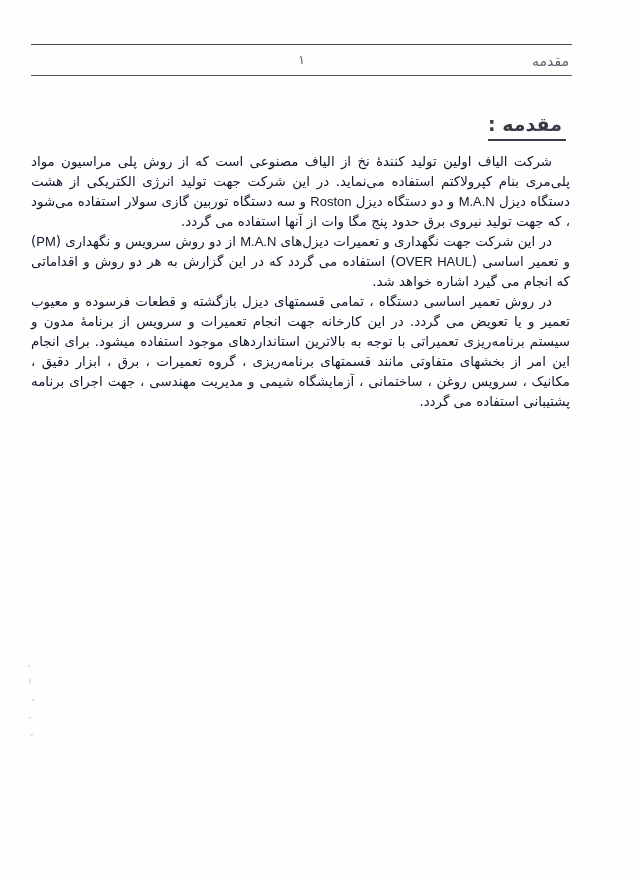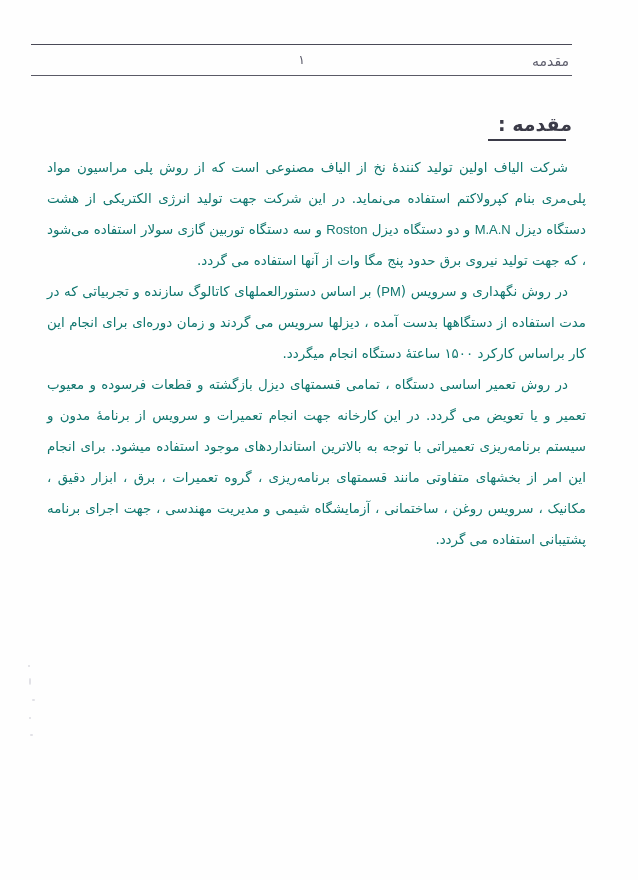--- a/index.html
+++ b/index.html
@@ -58,21 +58,21 @@
     font-size: 14px;
     color: #5c5c6b;
     letter-spacing: 1px;
   }
 
   
   .title-wrap {
     position: absolute;
     top: 113px;
     right: 66px;
-    text-align: right;
+    text-align: left;
   }
   .doc-title {
     font-size: 19px;
     font-weight: bold;
     color: #3b3b48;
     letter-spacing: 1px;
     line-height: 1.2;
     white-space: nowrap;
   }
   .title-underline {
@@ -81,28 +81,28 @@
     height: 2px;
     background: #3b3b48;
     width: 78px;
     margin-left: auto;
   }
 
   
   .body-text {
     position: absolute;
     top: 152px;
-    left: 47px;
+    left: 31px;
     width: 539px;
     direction: rtl;
     text-align: justify;
     text-align-last: right;
-    color: #0f766e;
+    color: #0f172a;
     font-size: 13.4px;
-    line-height: 31px;
+    line-height: 20px;
   }
   .para {
     margin: 0 0 0 0;
     text-indent: 18px;
     text-align: justify;
     text-align-last: right;
   }
   .latin {
     direction: ltr;
     unicode-bidi: isolate;
@@ -132,21 +132,21 @@
     <div class="rule bottom"></div>
   </div>
 
   <div class="title-wrap">
     <div class="doc-title">مقدمه :</div>
     <div class="title-underline"></div>
   </div>
 
   <div class="body-text">
     <p class="para">شرکت الیاف اولین تولید کنندۀ نخ از الیاف مصنوعی است که از روش پلی مراسیون مواد پلی‌مری بنام کپرولاکتم استفاده می‌نماید. در این شرکت جهت تولید انرژی الکتریکی از هشت دستگاه دیزل <span class="latin">M.A.N</span> و دو دستگاه دیزل <span class="latin">Roston</span> و سه دستگاه توربین گازی سولار استفاده می‌شود ، که جهت تولید نیروی برق حدود پنج مگا وات از آنها استفاده می گردد.</p>
-    <p class="para">در روش نگهداری و سرویس (<span class="latin">PM</span>) بر اساس دستورالعملهای کاتالوگ سازنده و تجربیاتی که در مدت استفاده از دستگاهها بدست آمده ، دیزلها سرویس می گردند و زمان دوره‌ای برای انجام این کار براساس کارکرد ۱۵۰۰ ساعتۀ دستگاه انجام میگردد.</p>
+    <p class="para">در این شرکت جهت نگهداری و تعمیرات دیزل‌های <span class="latin">M.A.N</span> از دو روش سرویس و نگهداری (<span class="latin">PM</span>) و تعمیر اساسی (<span class="latin">OVER   HAUL</span>) استفاده می گردد که در این گزارش به هر دو روش و اقداماتی که انجام می گیرد اشاره خواهد شد.</p>
     <p class="para">در روش تعمیر اساسی دستگاه ، تمامی قسمتهای دیزل بازگشته و قطعات فرسوده و معیوب تعمیر و یا تعویض می گردد. در این کارخانه جهت انجام تعمیرات و سرویس از برنامۀ مدون و سیستم برنامه‌ریزی تعمیراتی با توجه به بالاترین استانداردهای موجود استفاده میشود. برای انجام این امر از بخشهای متفاوتی مانند قسمتهای برنامه‌ریزی ، گروه تعمیرات ، برق ، ابزار دقیق ، مکانیک ، سرویس روغن ، ساختمانی ، آزمایشگاه شیمی و مدیریت مهندسی ، جهت اجرای برنامه پشتیبانی استفاده می گردد.</p>
   </div>
 
   <div class="speck" style="left:28px; top:665px; width:2px; height:2px;"></div>
   <div class="speck" style="left:29px; top:678px; width:2px; height:7px;"></div>
   <div class="speck" style="left:32px; top:699px; width:3px; height:2px;"></div>
   <div class="speck" style="left:29px; top:717px; width:2px; height:2px;"></div>
   <div class="speck" style="left:30px; top:734px; width:3px; height:2px;"></div>
 
 </div>

